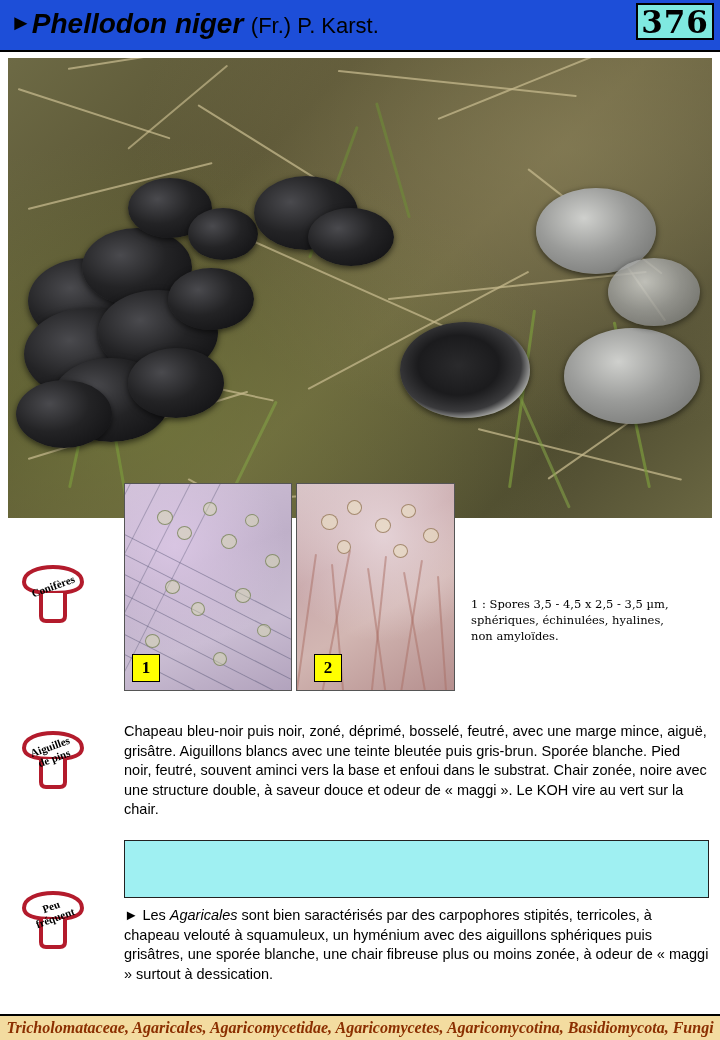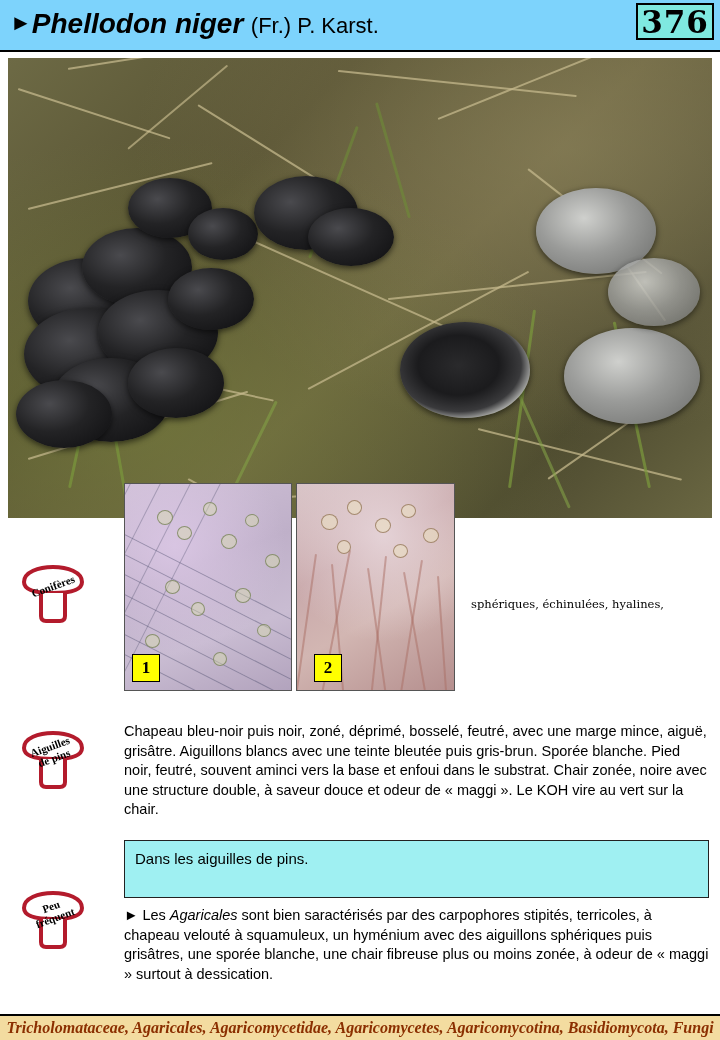--- a/index.html
+++ b/index.html
@@ -20,21 +20,21 @@
     height: 1040px;
     background: #ffffff;
   }
 
   
   .header {
     position: absolute;
     left: 0; top: 0;
     width: 720px;
     height: 52px;
-    background: #7dd3fc;
+    background: #1d4ed8;
     border-bottom: 2px solid #000;
     box-sizing: border-box;
   }
   .header-title {
     position: absolute;
     left: 10px;
     top: 8px;
     font-size: 27px;
     white-space: nowrap;
     color: #000;
@@ -374,21 +374,23 @@
     <div class="spore" style="left:50px;  top:16px;  width:13px; height:13px; border-color:rgba(150,120,90,.8); background:rgba(235,225,190,.5);"></div>
     <div class="spore" style="left:78px;  top:34px;  width:14px; height:13px; border-color:rgba(150,120,90,.8); background:rgba(235,225,190,.5);"></div>
     <div class="spore" style="left:104px; top:20px;  width:13px; height:12px; border-color:rgba(150,120,90,.8); background:rgba(235,225,190,.5);"></div>
     <div class="spore" style="left:126px; top:44px;  width:14px; height:13px; border-color:rgba(150,120,90,.8); background:rgba(235,225,190,.5);"></div>
     <div class="spore" style="left:40px;  top:56px;  width:12px; height:12px; border-color:rgba(150,120,90,.8); background:rgba(235,225,190,.5);"></div>
     <div class="spore" style="left:96px;  top:60px;  width:13px; height:12px; border-color:rgba(150,120,90,.8); background:rgba(235,225,190,.5);"></div>
   </div>
   <div class="micro-label micro-label-2">2</div>
 
   <div class="micro-caption">
+    <div>1 : Spores 3,5 - 4,5 x 2,5 - 3,5 µm,</div>
     <div>sphériques, échinulées, hyalines,</div>
+    <div>non amyloïdes.</div>
   </div>
 
   <div class="badge badge-1">
     <svg width="86" height="76" viewBox="0 0 86 76">
       <path d="M14 34 C14 14, 72 14, 72 34 C72 42, 60 45, 43 45 C26 45, 14 42, 14 34 Z" fill="#ffffff" stroke="#b31b2c" stroke-width="4"></path>
       <path d="M31 45 L31 68 Q31 73, 36 73 L50 73 Q55 73, 55 68 L55 45" fill="#ffffff" stroke="#b31b2c" stroke-width="4"></path>
     </svg>
     <div class="badge-text">
       <span>Conifères</span>
     </div>
@@ -412,21 +414,20 @@
     </svg>
     <div class="badge-text">
       <span>Peu</span>
       <span>fréquent</span>
     </div>
   </div>
 
   <div class="desc">Chapeau bleu-noir puis noir, zoné, déprimé, bosselé, feutré, avec une marge mince, aiguë, grisâtre. Aiguillons blancs avec une teinte bleutée puis gris-brun. Sporée blanche. Pied noir, feutré, souvent aminci vers la base et enfoui dans le substrat. Chair zonée, noire avec une structure double, à saveur douce et odeur de « maggi ». Le KOH vire au vert sur la chair.</div>
 
   <div class="habitat-box">
-    <div>Dans les aiguilles de pins.</div>
   </div>
 
   <div class="remarks">
     <span>►</span><span> Les </span><span class="it">Agaricales</span><span> sont bien saractérisés par des carpophores stipités, terricoles, à chapeau velouté à squamuleux, un hyménium avec des aiguillons sphériques puis grisâtres, une sporée blanche, une chair fibreuse plus ou moins zonée, à odeur de « maggi » surtout à dessication.</span>
   </div>
 
   <div class="footer">
     <span class="footer-text">Tricholomataceae, Agaricales, Agaricomycetidae, Agaricomycetes, Agaricomycotina, Basidiomycota, Fungi</span>
   </div>
 

